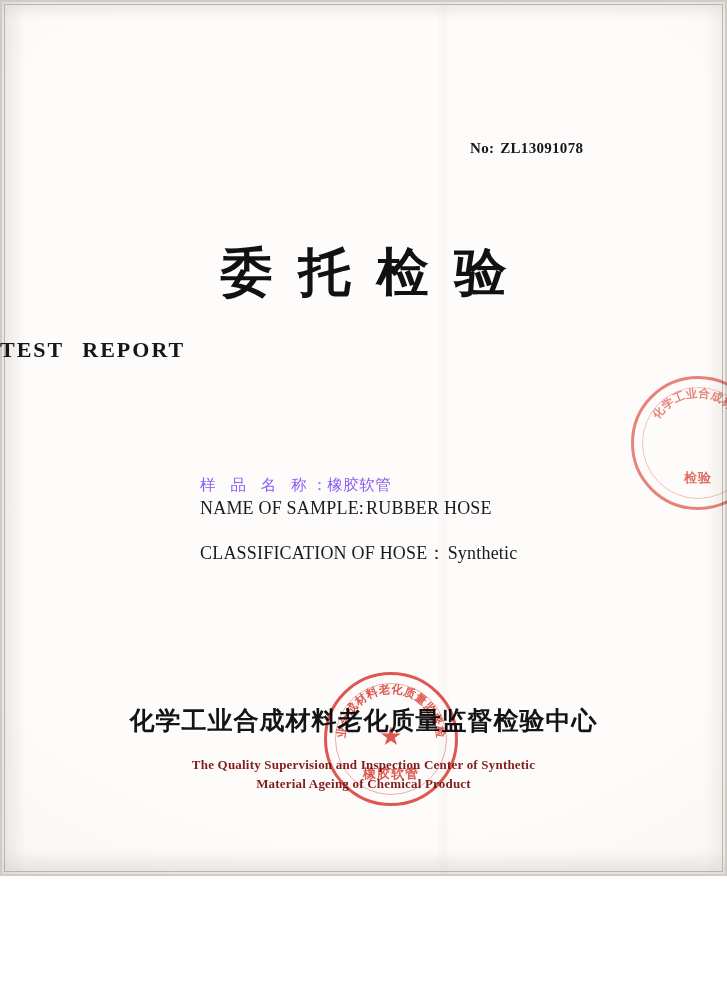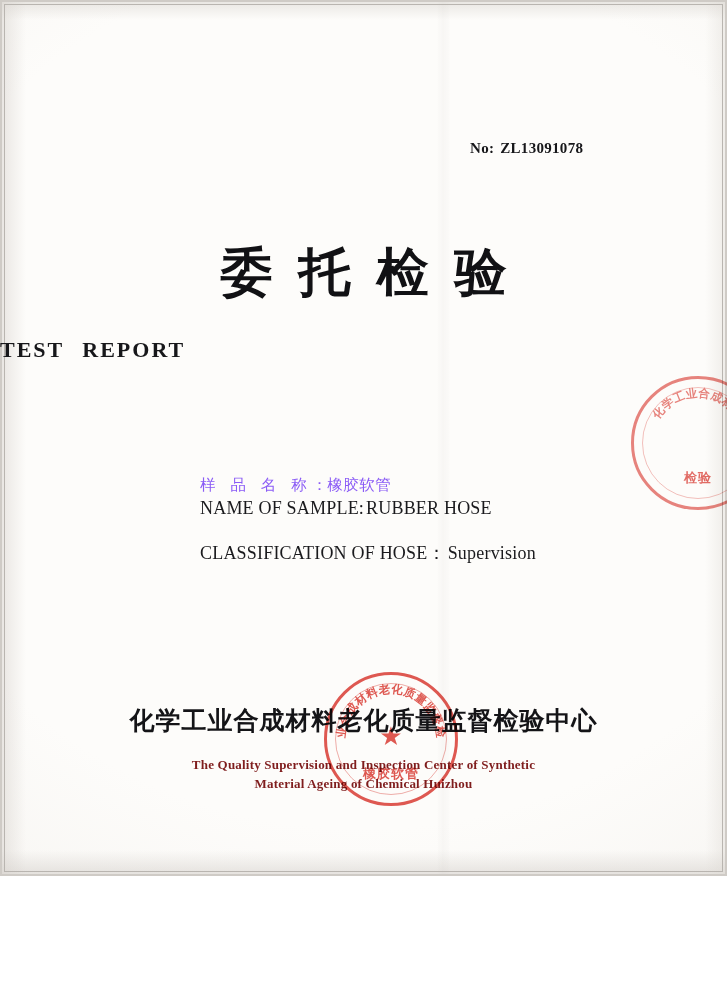--- a/index.html
+++ b/index.html
@@ -257,31 +257,31 @@
       <div class="field-en">
         <span>NAME OF SAMPLE:</span><span class="value-en">RUBBER    HOSE</span>
       </div>
     </div>
 
     <div class="field-row">
     </div>
 
     <div class="field-row">
       <div class="field-en">
-        <span>CLASSIFICATION OF HOSE：</span><span class="value-en">Supervision</span>
+        <span>CLASSIFICATION OF HOSE：</span><span class="value-en">Synthetic</span>
       </div>
     </div>
 
   </div>
 
   <div class="footer">
     <div class="footer-cn">化学工业合成材料老化质量监督检验中心</div>
     <div class="footer-en">
       <div>The Quality Supervision and Inspection Center of Synthetic</div>
-      <div>Material Ageing of Chemical Huizhou</div>
+      <div>Material Ageing of Chemical Product</div>
     </div>
   </div>
 
   <div class="stamp stamp-center">
     <div class="ring-inner"></div>
     <div class="stamp-arc-text">
       <svg viewBox="0 0 128 128" aria-hidden="true">
         <defs>
           <path id="arcCenter" d="M 18,64 A 46,46 0 0 1 110,64"></path>
         </defs>

